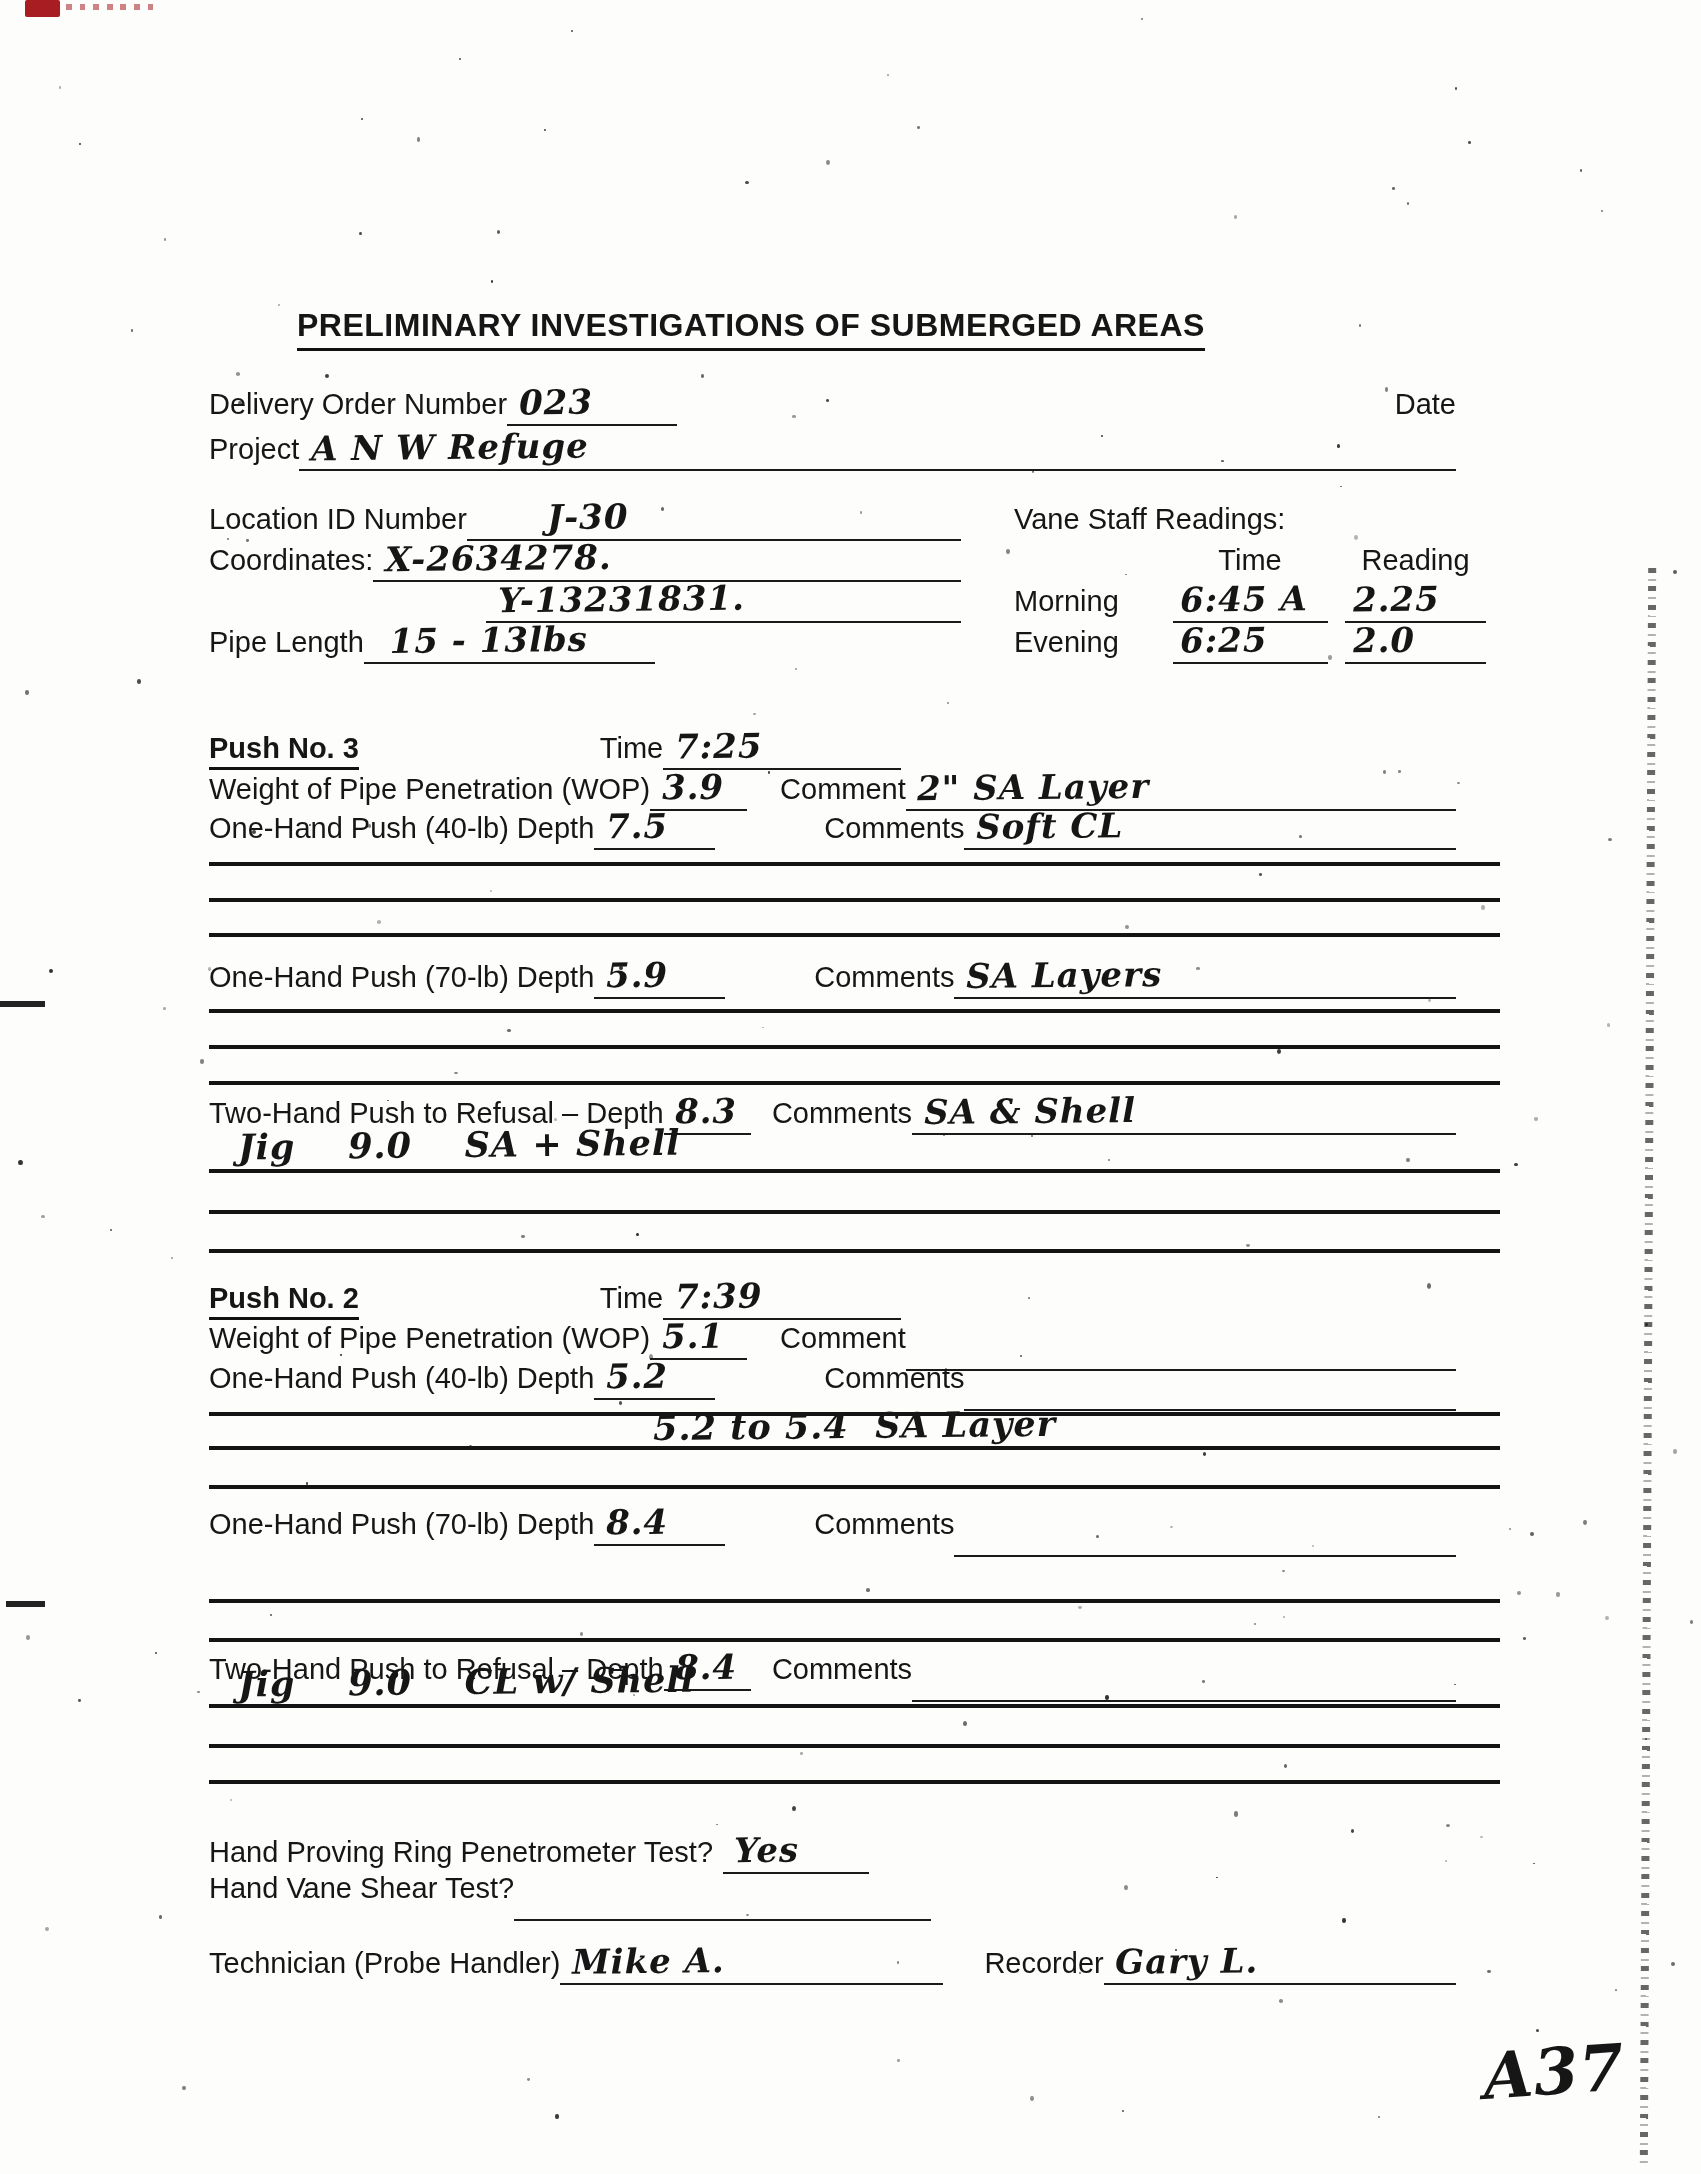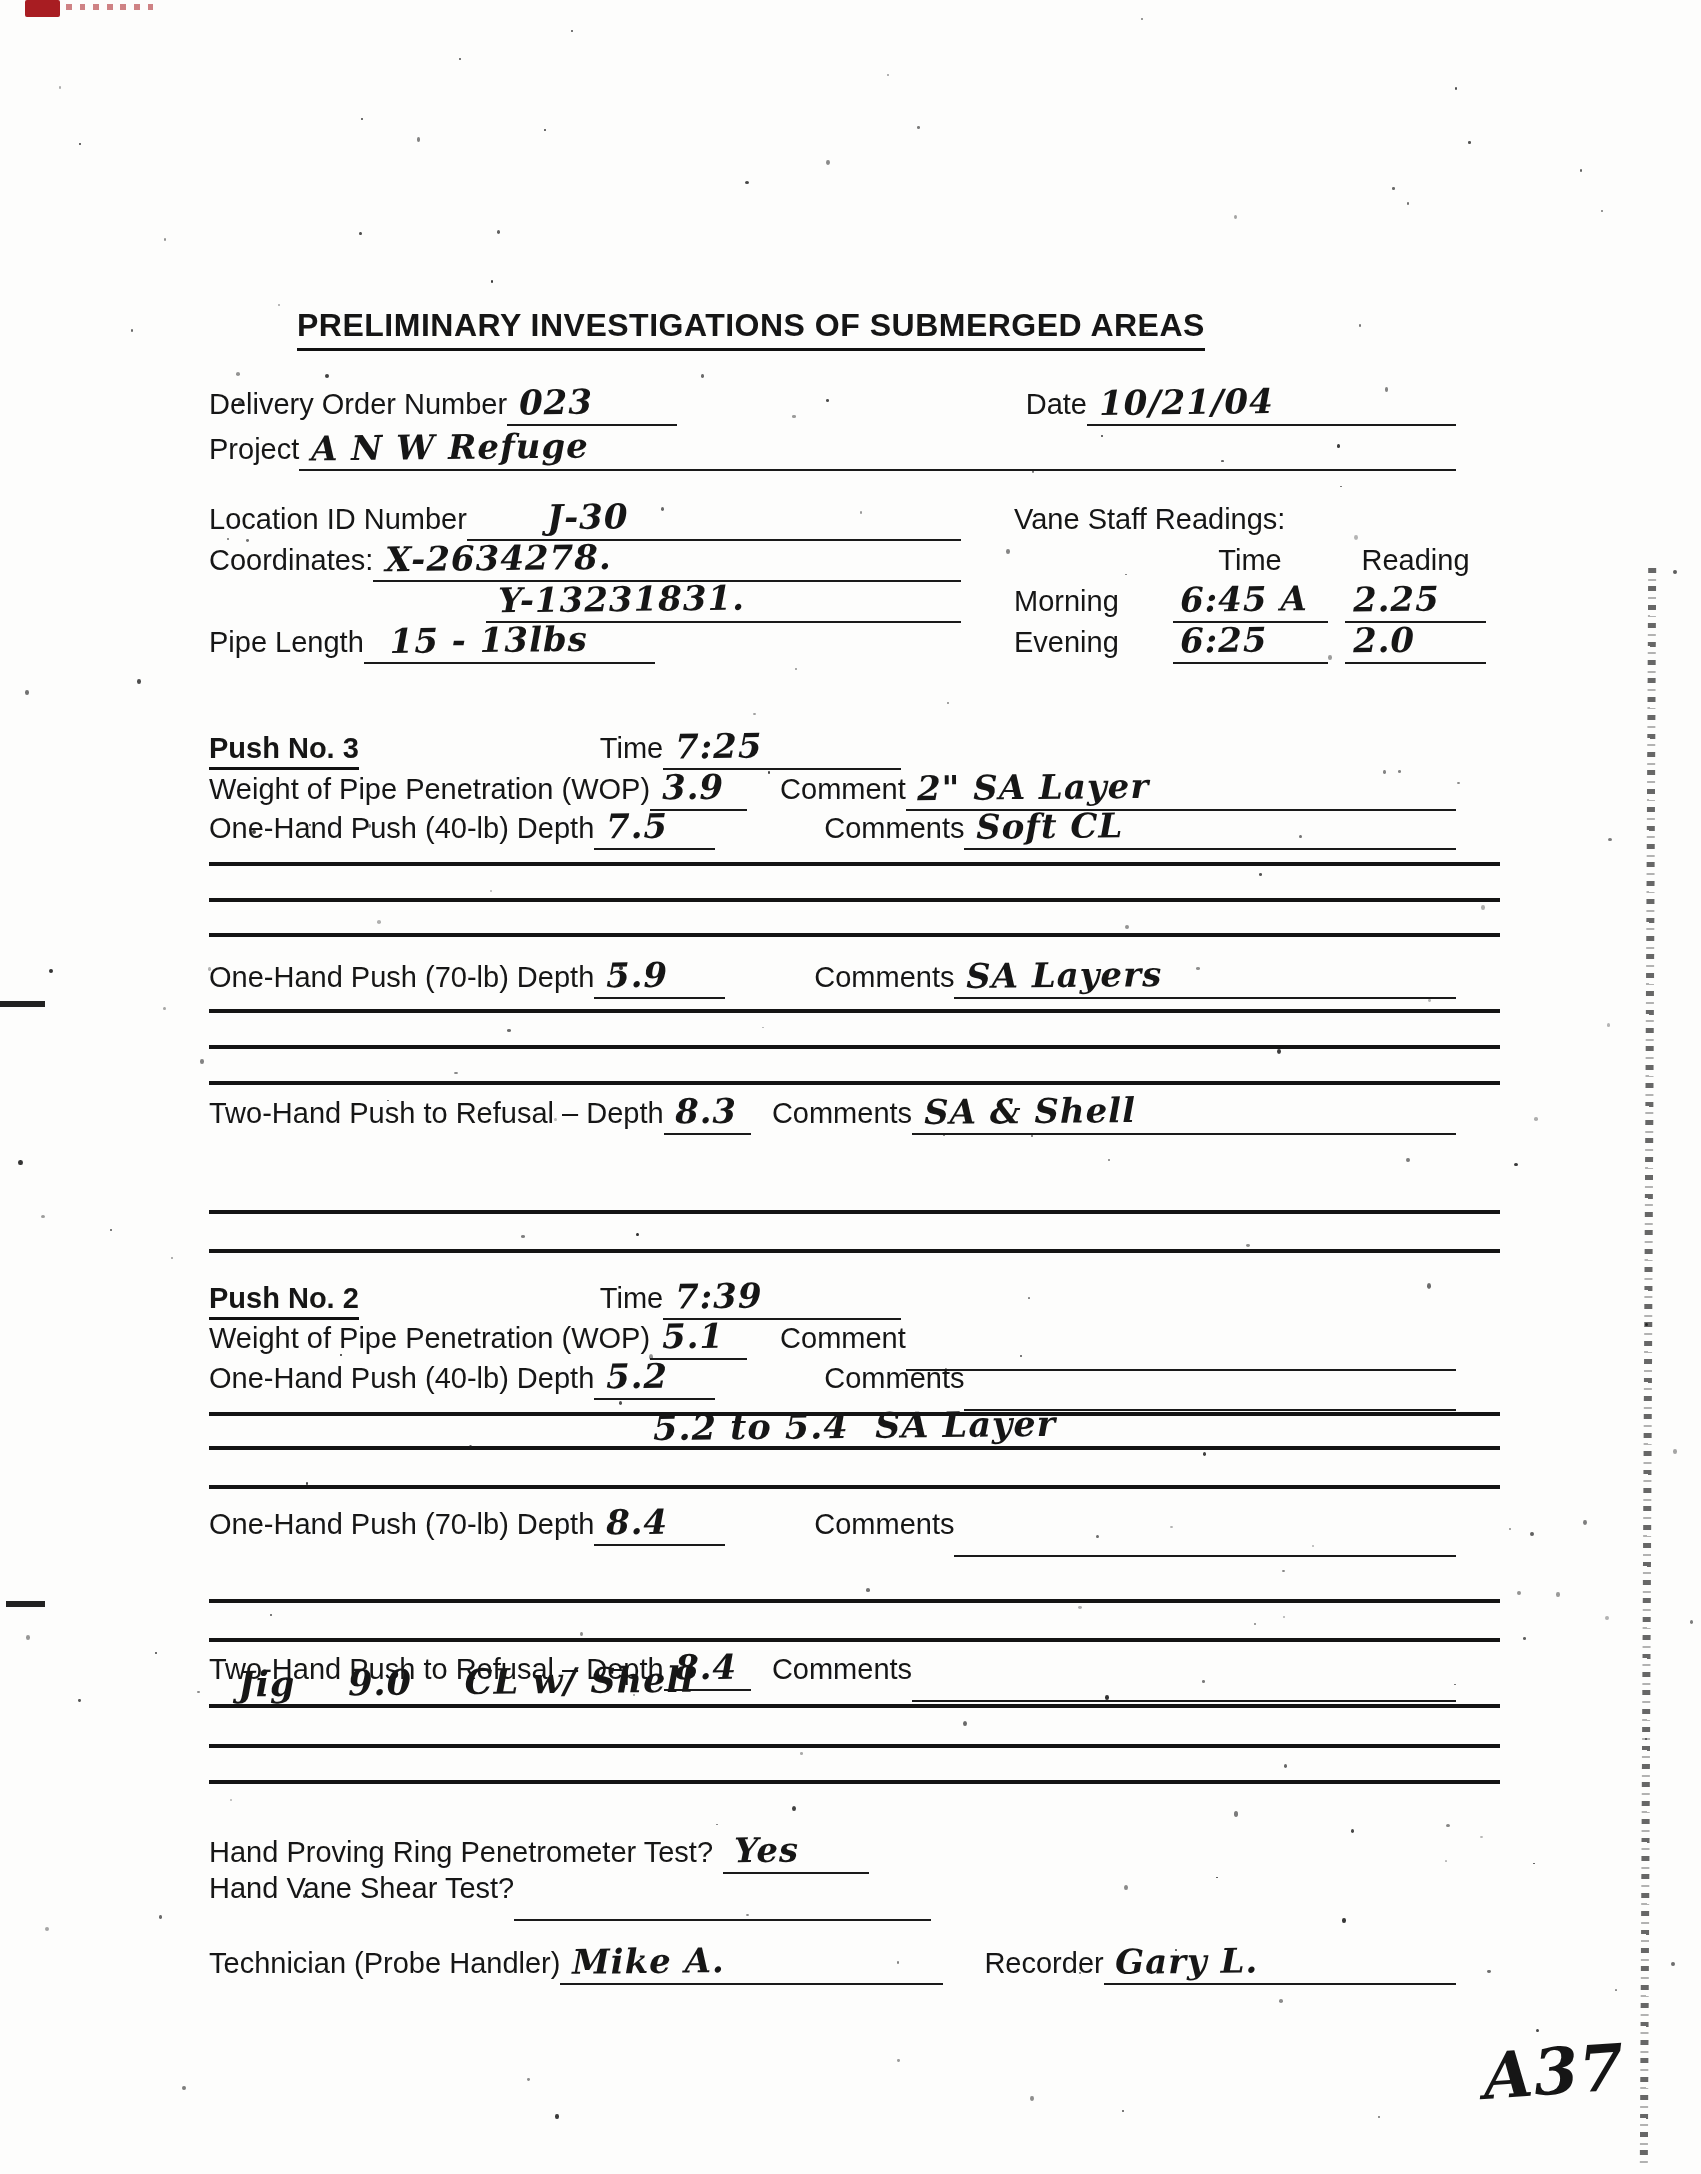--- a/index.html
+++ b/index.html
@@ -48,21 +48,20 @@
   <div class="margin-mark" style="left:5.8px;top:1601px;width:39px;height:5.8px"></div>
 
   <div class="abs" style="top:307px;left:297px;width:auto">
     <span class="title">PRELIMINARY INVESTIGATIONS OF SUBMERGED AREAS</span>
   </div>
 
   <div class="abs row" style="top:382px">
     <span class="lbl">Delivery Order Number</span>
     <span class="fill" style="min-width:170px"><span class="hw">023</span></span>
     <span class="lbl" style="margin-left:auto">Date</span>
-    <span class="fill" style="width:369px"><span class="hw">10/21/04</span></span>
   </div>
 
   <div class="abs row" style="top:427px">
     <span class="lbl">Project</span>
     <span class="fill grow"><span class="hw">A N W Refuge</span></span>
   </div>
 
   <div class="abs" style="top:497px;width:1291px">
     <div class="lrow">
       <div class="lleft">
@@ -149,20 +148,23 @@
   <div class="rule" style="top:1045px"></div>
   <div class="rule" style="top:1081px"></div>
 
   <div class="abs row" style="top:1091px">
     <span class="lbl">Two-Hand Push to Refusal – Depth</span>
     <span class="fill" style="min-width:87px"><span class="hw">8.3</span></span>
     <span class="lbl" style="margin-left:21.3px">Comments</span>
     <span class="fill grow"><span class="hw">SA &amp; Shell</span></span>
   </div>
 
+  <div class="note-line pad-left" style="top:1124px;height:49px">
+    <span class="hw">Jig    9.0    SA + Shell</span>
+  </div>
   <div class="rule" style="top:1210px"></div>
   <div class="rule" style="top:1249px"></div>
 
   <div class="abs row" style="top:1276px">
     <span class="sec-title">Push No. 2</span>
     <span class="lbl" style="margin-left:241px">Time</span>
     <span class="fill" style="min-width:238px"><span class="hw">7:39</span></span>
   </div>
 
   <div class="abs row" style="top:1316px">

